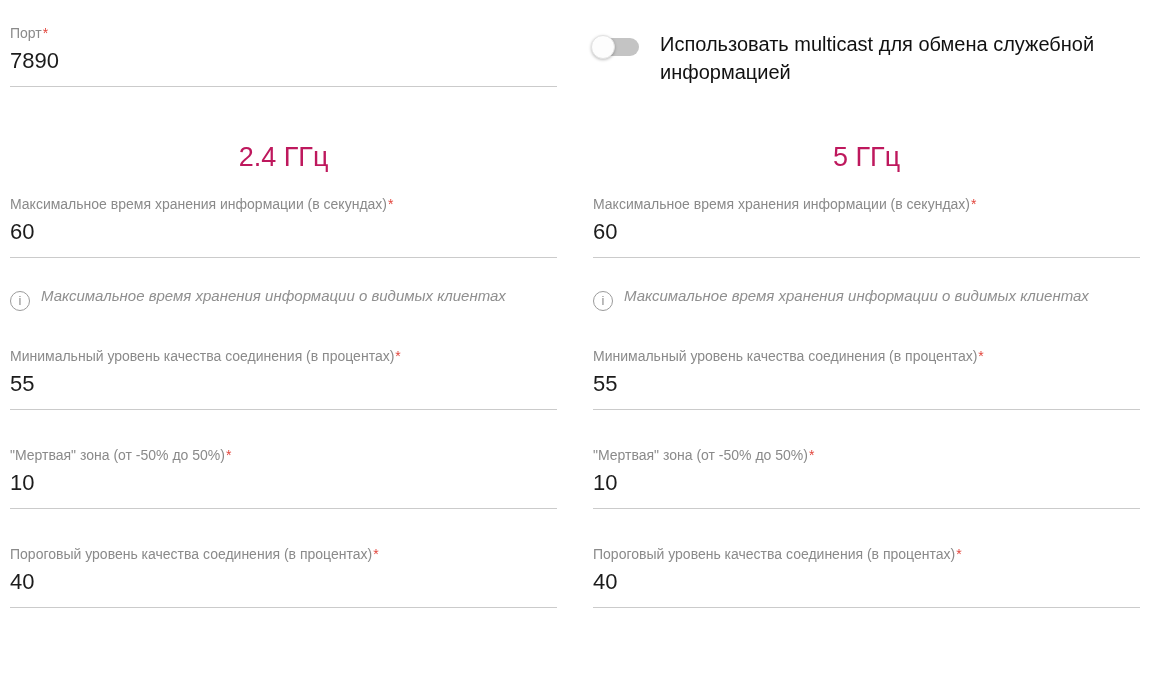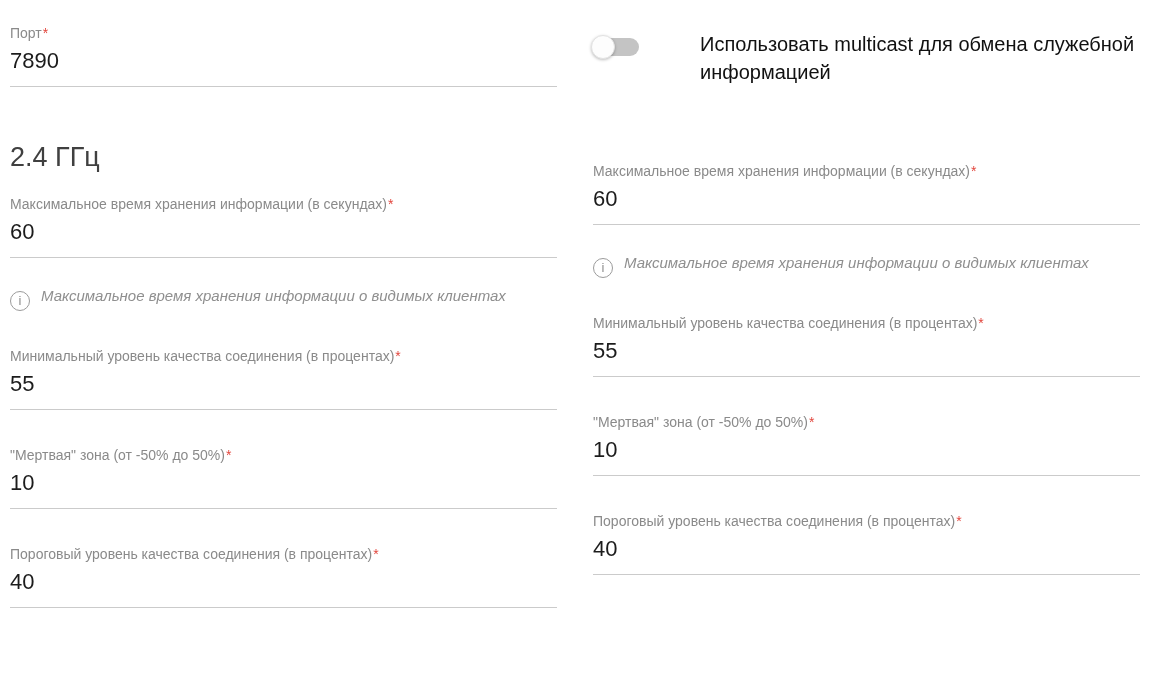--- a/index.html
+++ b/index.html
@@ -64,27 +64,26 @@
     position:absolute; left:-2px; top:-3px;
     width:24px; height:24px;
     background:#fdfdfd;
     border:1px solid #e2e2e2;
     border-radius:50%;
     box-shadow:0 1px 3px rgba(0,0,0,0.25);
   }
   .toggle-label {
     font-size:20px; line-height:28px; color:#111111;
     max-width:445px;
-    margin-left:40px;
   }
   .toggle-hint { margin-top:26px; max-width:530px; }
   
   .band-title {
     font-size:27px; line-height:33px;
-    font-weight:400; color:#404040;
+    font-weight:400; color:#be185d;text-align:center;
   }
   .band .field.first { margin-top:22px; }
   .band .hint.inline { margin-top:24px; display:block; }
   .band .field.next { margin-top:37px; }
 </style>
 </head>
 <body>
 
 <div class="page">
   <div class="grid">
@@ -125,20 +124,21 @@
         <input class="f-input" type="text" value="10" style="">
       </div>
 
       <div class="field next">
         <label class="f-label"><span>Пороговый уровень качества соединения (в процентах)</span><span class="req">*</span></label>
         <input class="f-input" type="text" value="40" style="">
       </div>
     </section>
 
     <section class="cell band">
+      <h2 class="band-title">5 ГГц</h2>
 
       <div class="field first">
         <label class="f-label"><span>Максимальное время хранения информации (в секундах)</span><span class="req">*</span></label>
         <input class="f-input" type="text" value="60" style="">
       </div>
 
       <p class="hint inline"><span class="info-icon">i</span><span>Максимальное время хранения информации о видимых клиентах</span></p>
 
       <div class="field next">
         <label class="f-label"><span>Минимальный уровень качества соединения (в процентах)</span><span class="req">*</span></label>

